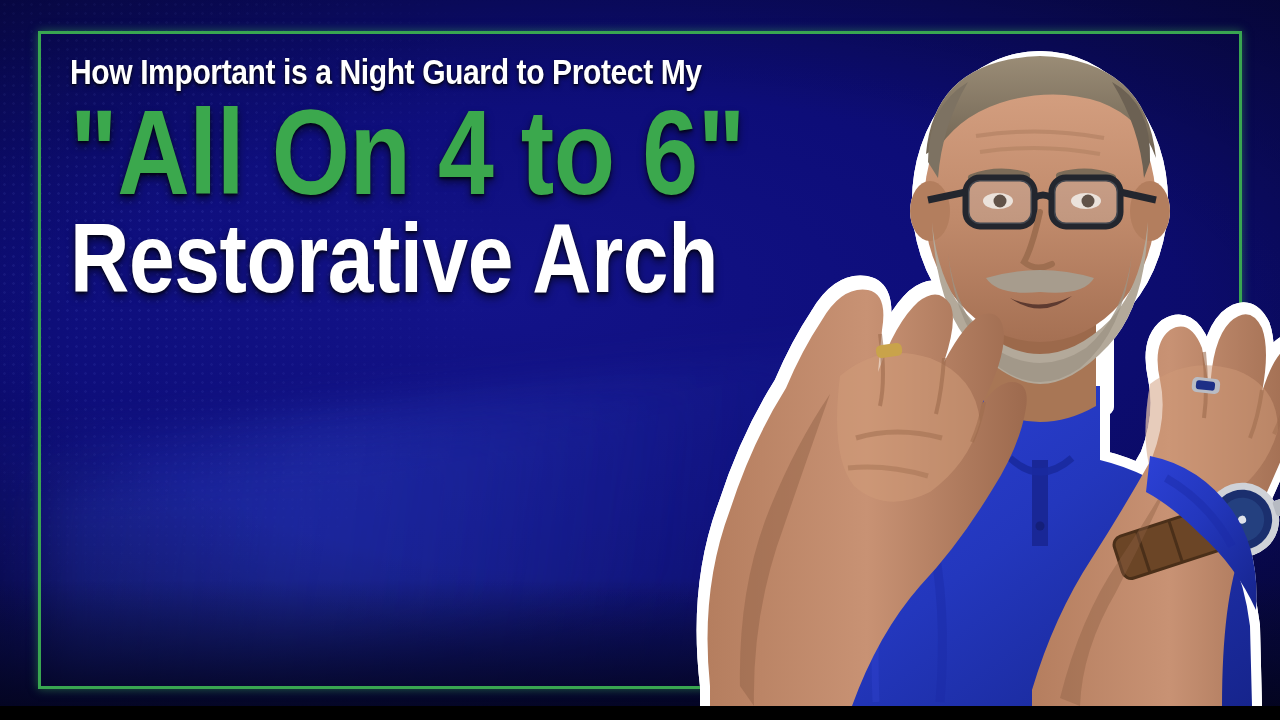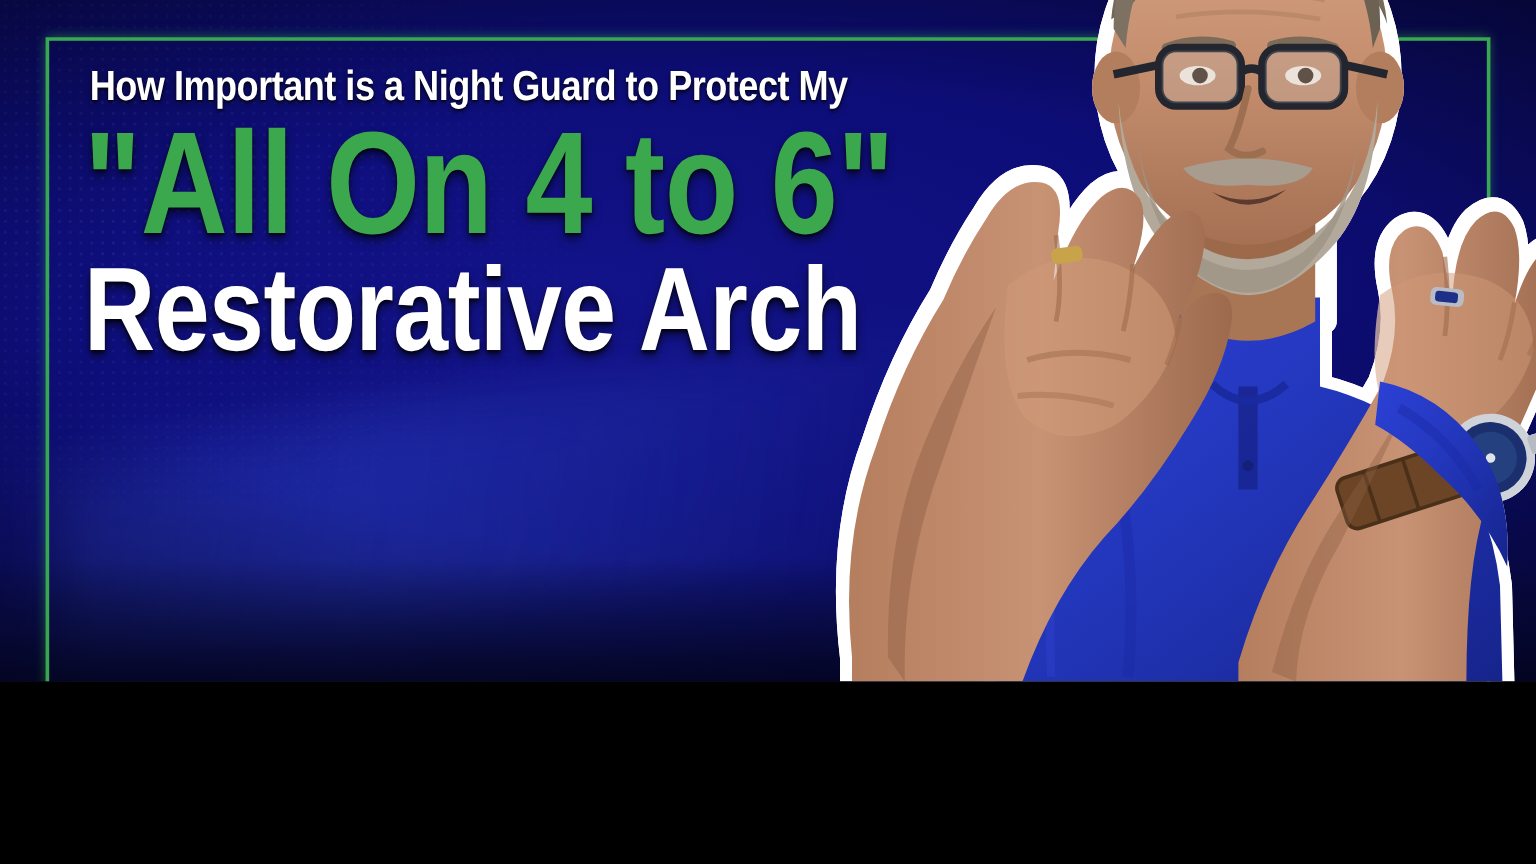--- a/index.html
+++ b/index.html
@@ -8,24 +8,23 @@
     padding: 0;
     background: #000;
   }
   body {
     font-family: "Liberation Sans", sans-serif;
   }
 
   .thumb {
     position: relative;
     width: 1280px;
-    height: 568px;
+    height: 706px;
     overflow: hidden;
     background: #0f172a;
-    text-align: right;
   }
 
   
   .bg-base {
     position: absolute;
     inset: 0;
     background:
       radial-gradient(120% 95% at 38% 42%, #13138a 0%, #0d0d78 34%, #0a0a5c 62%, #070738 100%);
   }
   .bg-vignette {

